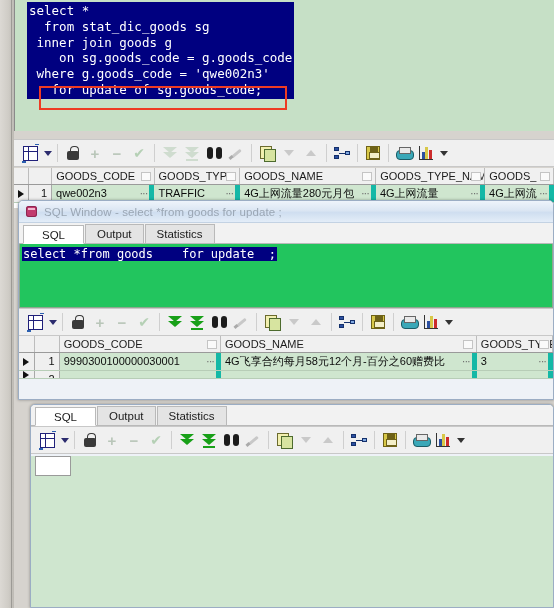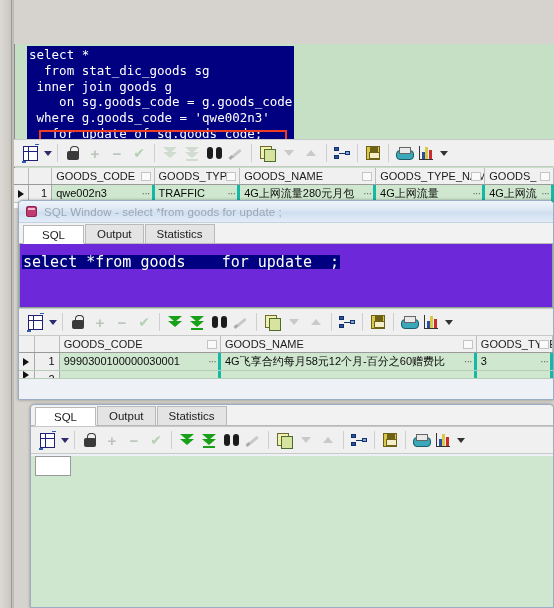--- a/index.html
+++ b/index.html
@@ -68,27 +68,27 @@
   }
   .tab.sel {
     background:#ffffff;
     border-bottom:1px solid #ffffff;
     margin-bottom:-1px;
     padding:0 18px;
   }
 
   
   .editor {
-    background:#6d28d9;
+    background:#22c55e;
     border:1px solid #8fa88f;
     border-top:none;
     position:relative;
-    padding:9px 0 0 2px;
+    padding:3px 0 0 2px;
     font-family:"DejaVu Sans Mono", monospace;
-    font-size:15px;
+    font-size:12px;
   }
   .sqlline {
     display:inline-block;
     background:#000080;
     color:#ffffff;
     white-space:pre;
     padding:0 1px;
     line-height:14px;
   }
 
@@ -196,21 +196,21 @@
     position:relative;
     background:#f0f0f0;
   }
   .gh.corner{width:16px;background:#f0f0f0;}
   .gh.num{width:26px;}
   .gh:after{content:"";position:absolute;right:3px;top:4px;width:8px;height:7px;border:1px solid #c4c4c4;background:#fafafa;}
   .gh.corner:after,.gh.num:after{display:none;}
 
   .grow { display:flex; height:18px; background:#cfe6cf; border-bottom:1px solid #b7cdb7; }
   .grow .gc {
-    border-right:3px solid #14b8a6;
+    border-right:5px solid #14b8a6;
     padding:1px 4px;
     line-height:15px;
     white-space:nowrap;
     overflow:hidden;
     color:#0c0c0c;
     font-size:11px;
     position:relative;
   }
   .gc.arrow{width:16px;background:#efefef;border-right:1px solid #a8a8a8;display:flex;align-items:center;justify-content:center;}
   .gc.arrow:before{content:"";width:0;height:0;border-top:4px solid transparent;border-bottom:4px solid transparent;border-left:6px solid #111;}
@@ -229,21 +229,20 @@
   .leftstrip{
     position:absolute;left:0;top:0;width:14px;height:608px;
     background:linear-gradient(to right,#dcd9d4,#cfccc6 60%,#bdbab4);
   }
   .leftstrip:after{content:"";position:absolute;right:2px;top:0;width:1px;height:100%;background:#9c9a95;}
 
   #sqlpane1{
     position:absolute;left:14px;top:0;width:540px;height:131px;
     background:#c6e0c6;
     border-left:1px solid #8a8a8a;
-    margin-top:44px;
   }
   .bigsql{
     position:absolute;left:12px;top:2px;
     font-family:"DejaVu Sans Mono", monospace;
     font-size:12.5px;
     line-height:15.8px;
     color:#ffffff;
     background:#000080;
     white-space:pre;
     padding:1px 2px 1px 2px;

